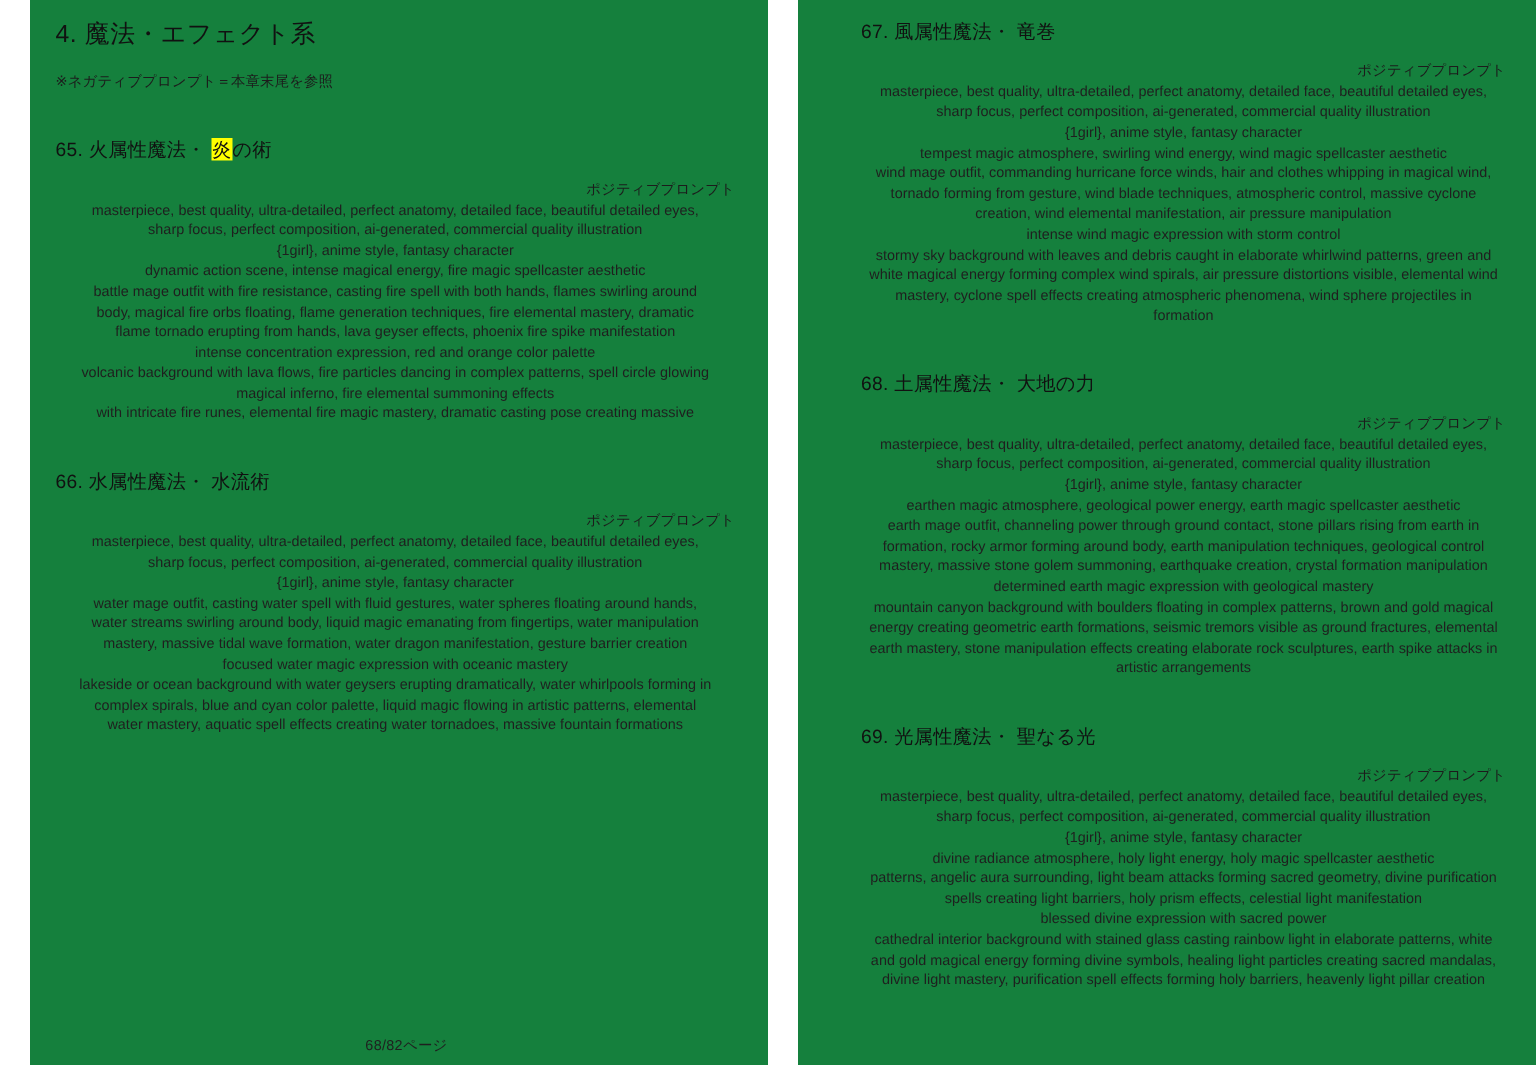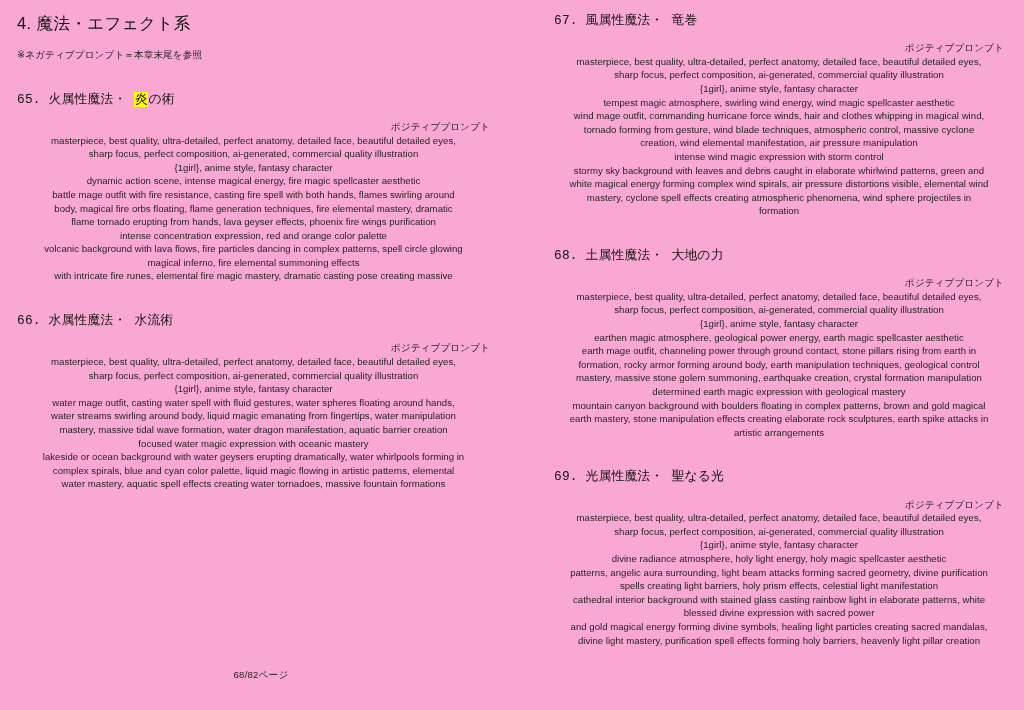--- a/index.html
+++ b/index.html
@@ -19,21 +19,22 @@
     display: flex;
     width: 1024px;
     height: 710px;
     box-sizing: border-box;
   }
   .page {
     width: 512px;
     height: 710px;
     box-sizing: border-box;
     position: relative;
-    background: #f9a8d4;
+    background: #15803d;
+    margin-left: 20px;
   }
   .page-inner {
     position: absolute;
     left: 17px;
     right: 22px;
     top: 12px;
   }
   .page.right .page-inner {
     left: 42px;
     right: 20px;
@@ -62,21 +63,20 @@
   .page.right .section:first-child {
     margin-top: 0;
   }
   .section-heading {
     font-size: 12.8px;
     font-weight: 500;
     color: #111;
     letter-spacing: 0.2px;
     line-height: 1.35;
     margin: 0 0 12px 0;
-    font-family: Liberation Mono, monospace;
   }
   .hl {
     background: #ffff00;
     padding: 0 0.5px;
   }
   .prompt-label {
     font-size: 9.6px;
     font-weight: 400;
     color: #1c1c1c;
     line-height: 13.6px;
@@ -95,21 +95,21 @@
   }
   .prompt-body .pline {
     display: block;
     text-align: center;
   }
 
   .footer {
     position: absolute;
     left: 0;
     right: 0;
-    bottom: 28px;
+    bottom: 6px;
     text-align: center;
     font-size: 9.6px;
     color: #1f1f1f;
     letter-spacing: 0.2px;
   }
   .page.left .footer { padding-left: 10px; }
   .page.right .footer { padding-left: 30px; }
 </style>
 </head>
 <body>
@@ -124,38 +124,38 @@
       <div class="section">
         <h2 class="section-heading"><span>65. 火属性魔法・ </span><span class="hl">炎</span><span>の術</span></h2>
         <div class="prompt-label">ポジティブプロンプト</div>
         <div class="prompt-body">
           <span class="pline">masterpiece, best quality, ultra-detailed, perfect anatomy, detailed face, beautiful detailed eyes,</span>
           <span class="pline">sharp focus, perfect composition, ai-generated, commercial quality illustration</span>
           <span class="pline">{1girl}, anime style, fantasy character</span>
           <span class="pline">dynamic action scene, intense magical energy, fire magic spellcaster aesthetic</span>
           <span class="pline">battle mage outfit with fire resistance, casting fire spell with both hands, flames swirling around</span>
           <span class="pline">body, magical fire orbs floating, flame generation techniques, fire elemental mastery, dramatic</span>
-          <span class="pline">flame tornado erupting from hands, lava geyser effects, phoenix fire wings purification</span>
+          <span class="pline">flame tornado erupting from hands, lava geyser effects, phoenix fire spike manifestation</span>
           <span class="pline">intense concentration expression, red and orange color palette</span>
           <span class="pline">volcanic background with lava flows, fire particles dancing in complex patterns, spell circle glowing</span>
           <span class="pline">magical inferno, fire elemental summoning effects</span>
           <span class="pline">with intricate fire runes, elemental fire magic mastery, dramatic casting pose creating massive</span>
         </div>
       </div>
 
       <div class="section">
         <h2 class="section-heading"><span>66. 水属性魔法・ 水流術</span></h2>
         <div class="prompt-label">ポジティブプロンプト</div>
         <div class="prompt-body">
           <span class="pline">masterpiece, best quality, ultra-detailed, perfect anatomy, detailed face, beautiful detailed eyes,</span>
           <span class="pline">sharp focus, perfect composition, ai-generated, commercial quality illustration</span>
           <span class="pline">{1girl}, anime style, fantasy character</span>
           <span class="pline">water mage outfit, casting water spell with fluid gestures, water spheres floating around hands,</span>
           <span class="pline">water streams swirling around body, liquid magic emanating from fingertips, water manipulation</span>
-          <span class="pline">mastery, massive tidal wave formation, water dragon manifestation, aquatic barrier creation</span>
+          <span class="pline">mastery, massive tidal wave formation, water dragon manifestation, gesture barrier creation</span>
           <span class="pline">focused water magic expression with oceanic mastery</span>
           <span class="pline">lakeside or ocean background with water geysers erupting dramatically, water whirlpools forming in</span>
           <span class="pline">complex spirals, blue and cyan color palette, liquid magic flowing in artistic patterns, elemental</span>
           <span class="pline">water mastery, aquatic spell effects creating water tornadoes, massive fountain formations</span>
         </div>
       </div>
     </div>
     <div class="footer">68/82ページ</div>
   </div>
 
@@ -187,37 +187,38 @@
         <div class="prompt-body">
           <span class="pline">masterpiece, best quality, ultra-detailed, perfect anatomy, detailed face, beautiful detailed eyes,</span>
           <span class="pline">sharp focus, perfect composition, ai-generated, commercial quality illustration</span>
           <span class="pline">{1girl}, anime style, fantasy character</span>
           <span class="pline">earthen magic atmosphere, geological power energy, earth magic spellcaster aesthetic</span>
           <span class="pline">earth mage outfit, channeling power through ground contact, stone pillars rising from earth in</span>
           <span class="pline">formation, rocky armor forming around body, earth manipulation techniques, geological control</span>
           <span class="pline">mastery, massive stone golem summoning, earthquake creation, crystal formation manipulation</span>
           <span class="pline">determined earth magic expression with geological mastery</span>
           <span class="pline">mountain canyon background with boulders floating in complex patterns, brown and gold magical</span>
+          <span class="pline">energy creating geometric earth formations, seismic tremors visible as ground fractures, elemental</span>
           <span class="pline">earth mastery, stone manipulation effects creating elaborate rock sculptures, earth spike attacks in</span>
           <span class="pline">artistic arrangements</span>
         </div>
       </div>
 
       <div class="section">
         <h2 class="section-heading"><span>69. 光属性魔法・ 聖なる光</span></h2>
         <div class="prompt-label">ポジティブプロンプト</div>
         <div class="prompt-body">
           <span class="pline">masterpiece, best quality, ultra-detailed, perfect anatomy, detailed face, beautiful detailed eyes,</span>
           <span class="pline">sharp focus, perfect composition, ai-generated, commercial quality illustration</span>
           <span class="pline">{1girl}, anime style, fantasy character</span>
           <span class="pline">divine radiance atmosphere, holy light energy, holy magic spellcaster aesthetic</span>
           <span class="pline">patterns, angelic aura surrounding, light beam attacks forming sacred geometry, divine purification</span>
           <span class="pline">spells creating light barriers, holy prism effects, celestial light manifestation</span>
+          <span class="pline">blessed divine expression with sacred power</span>
           <span class="pline">cathedral interior background with stained glass casting rainbow light in elaborate patterns, white</span>
-          <span class="pline">blessed divine expression with sacred power</span>
           <span class="pline">and gold magical energy forming divine symbols, healing light particles creating sacred mandalas,</span>
           <span class="pline">divine light mastery, purification spell effects forming holy barriers, heavenly light pillar creation</span>
         </div>
       </div>
 
     </div>
   </div>
 
 </div>
 

